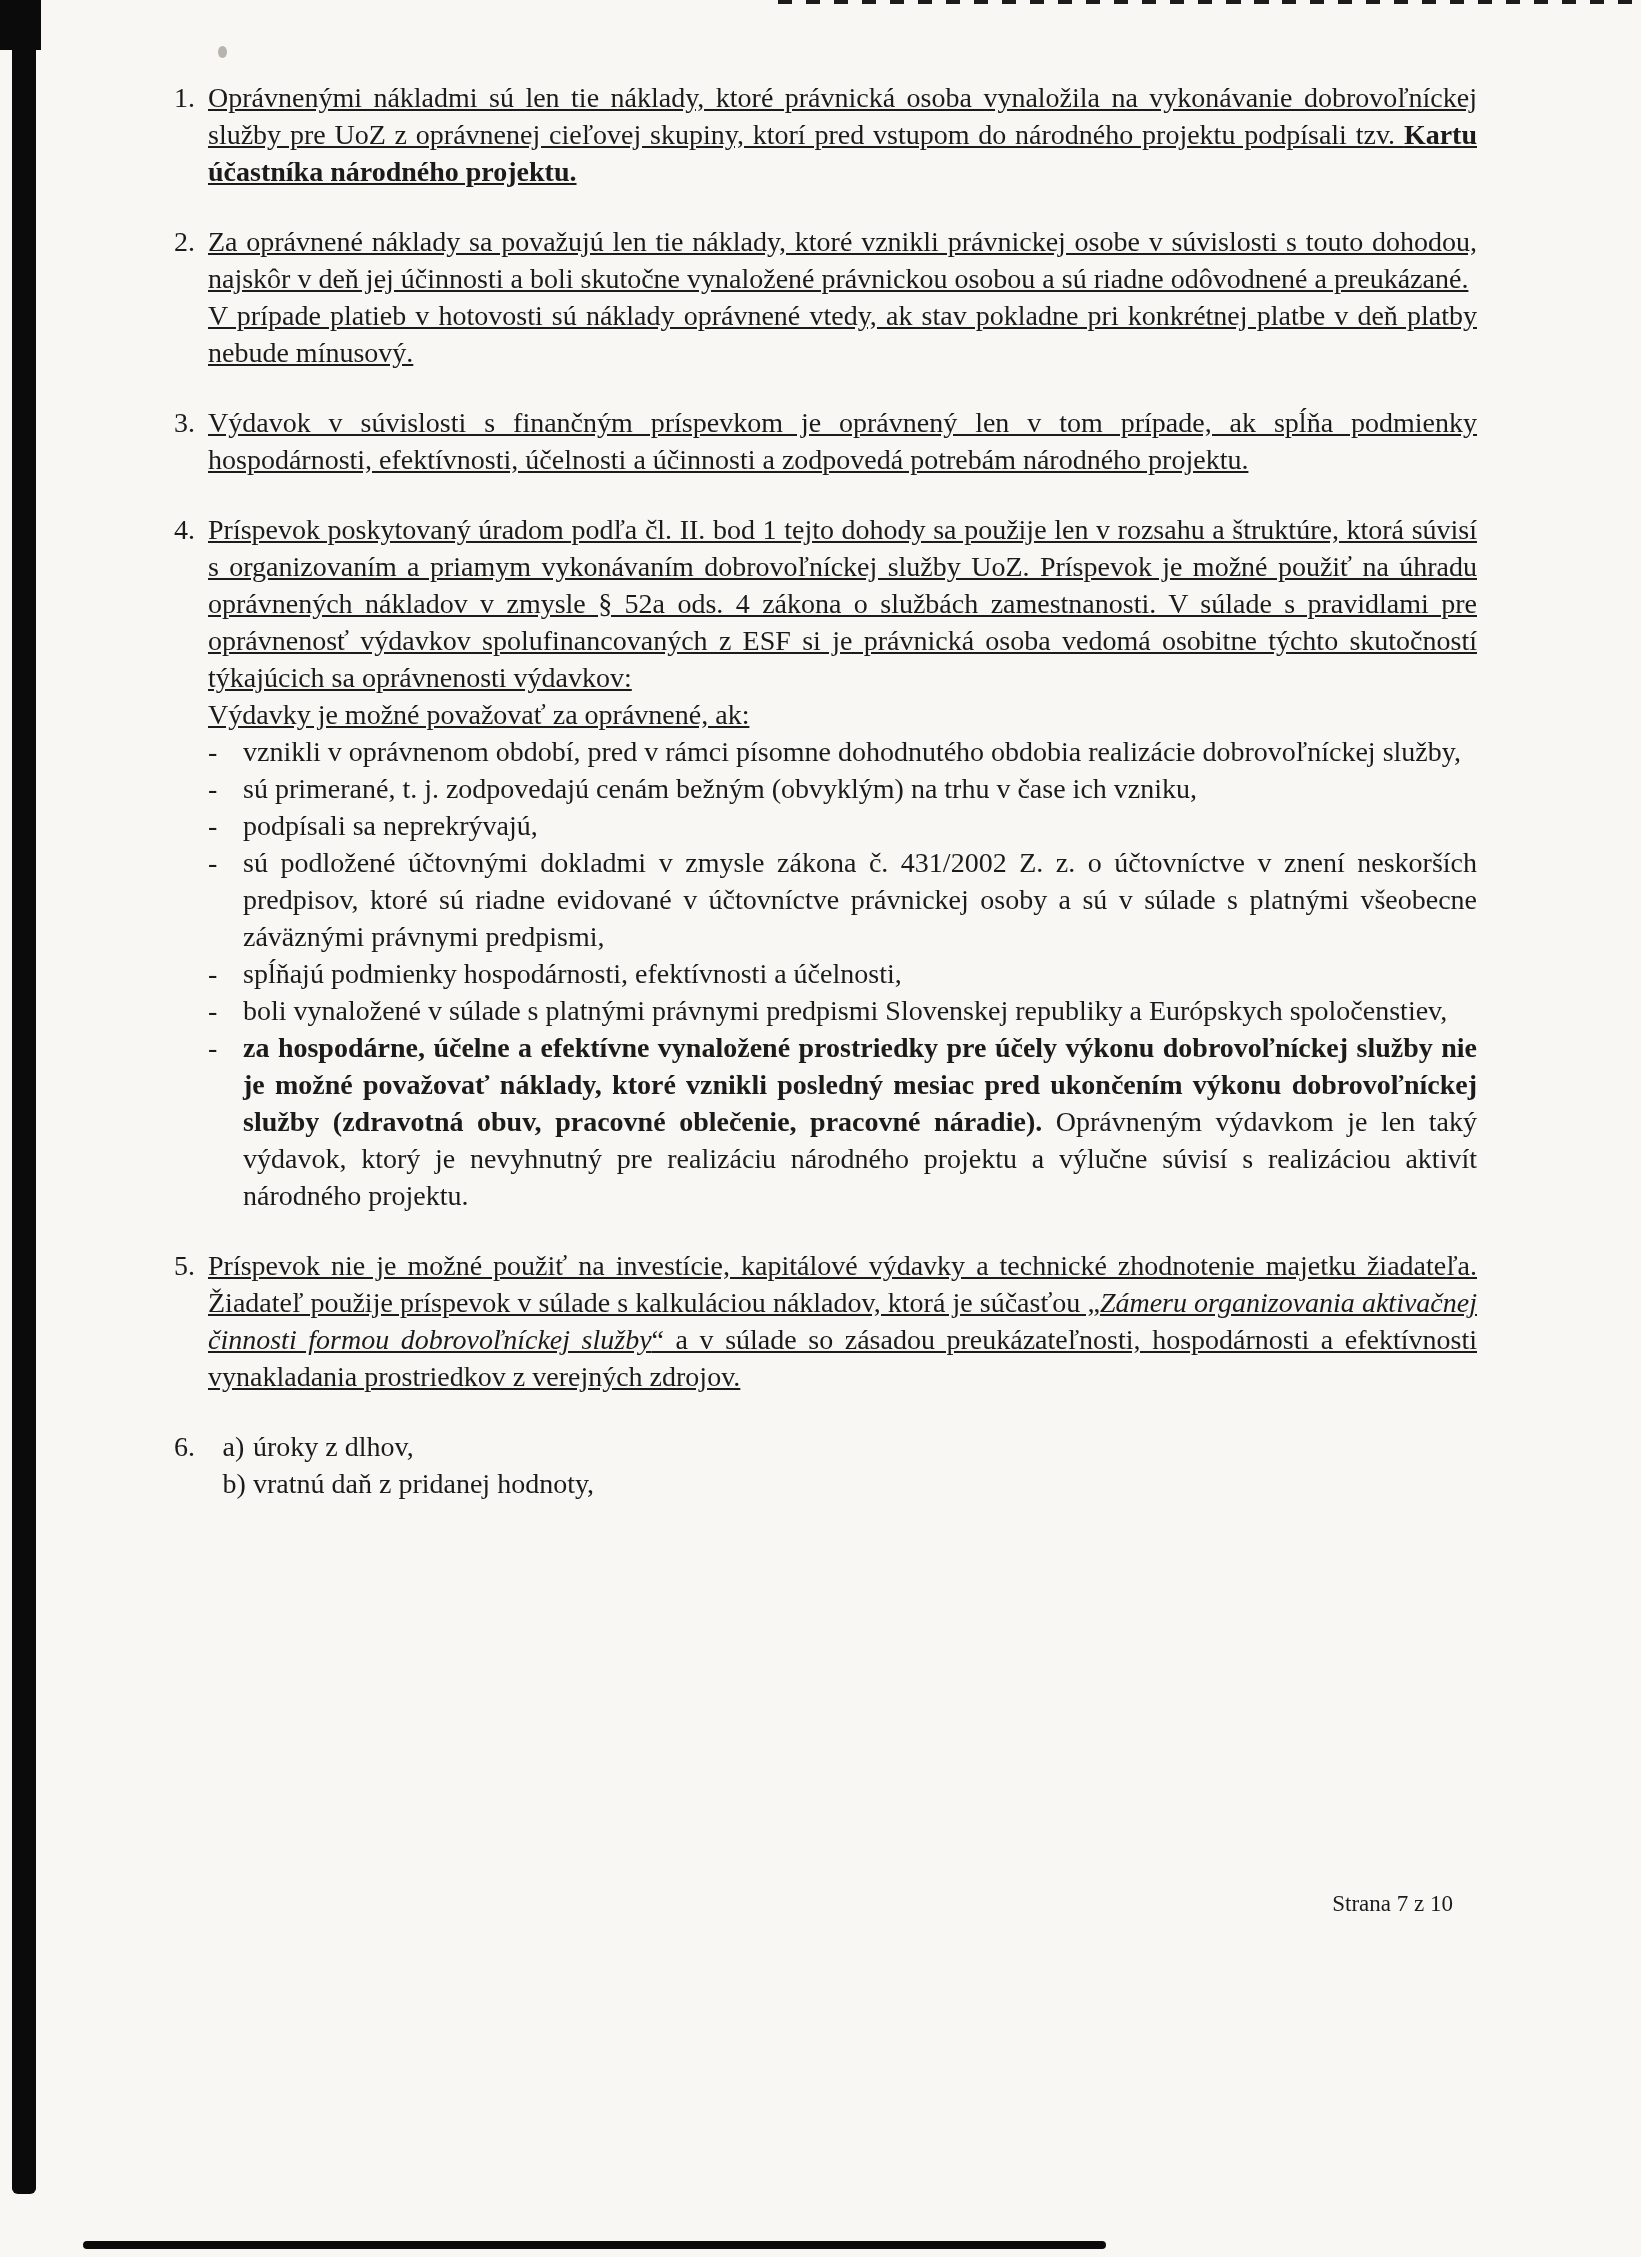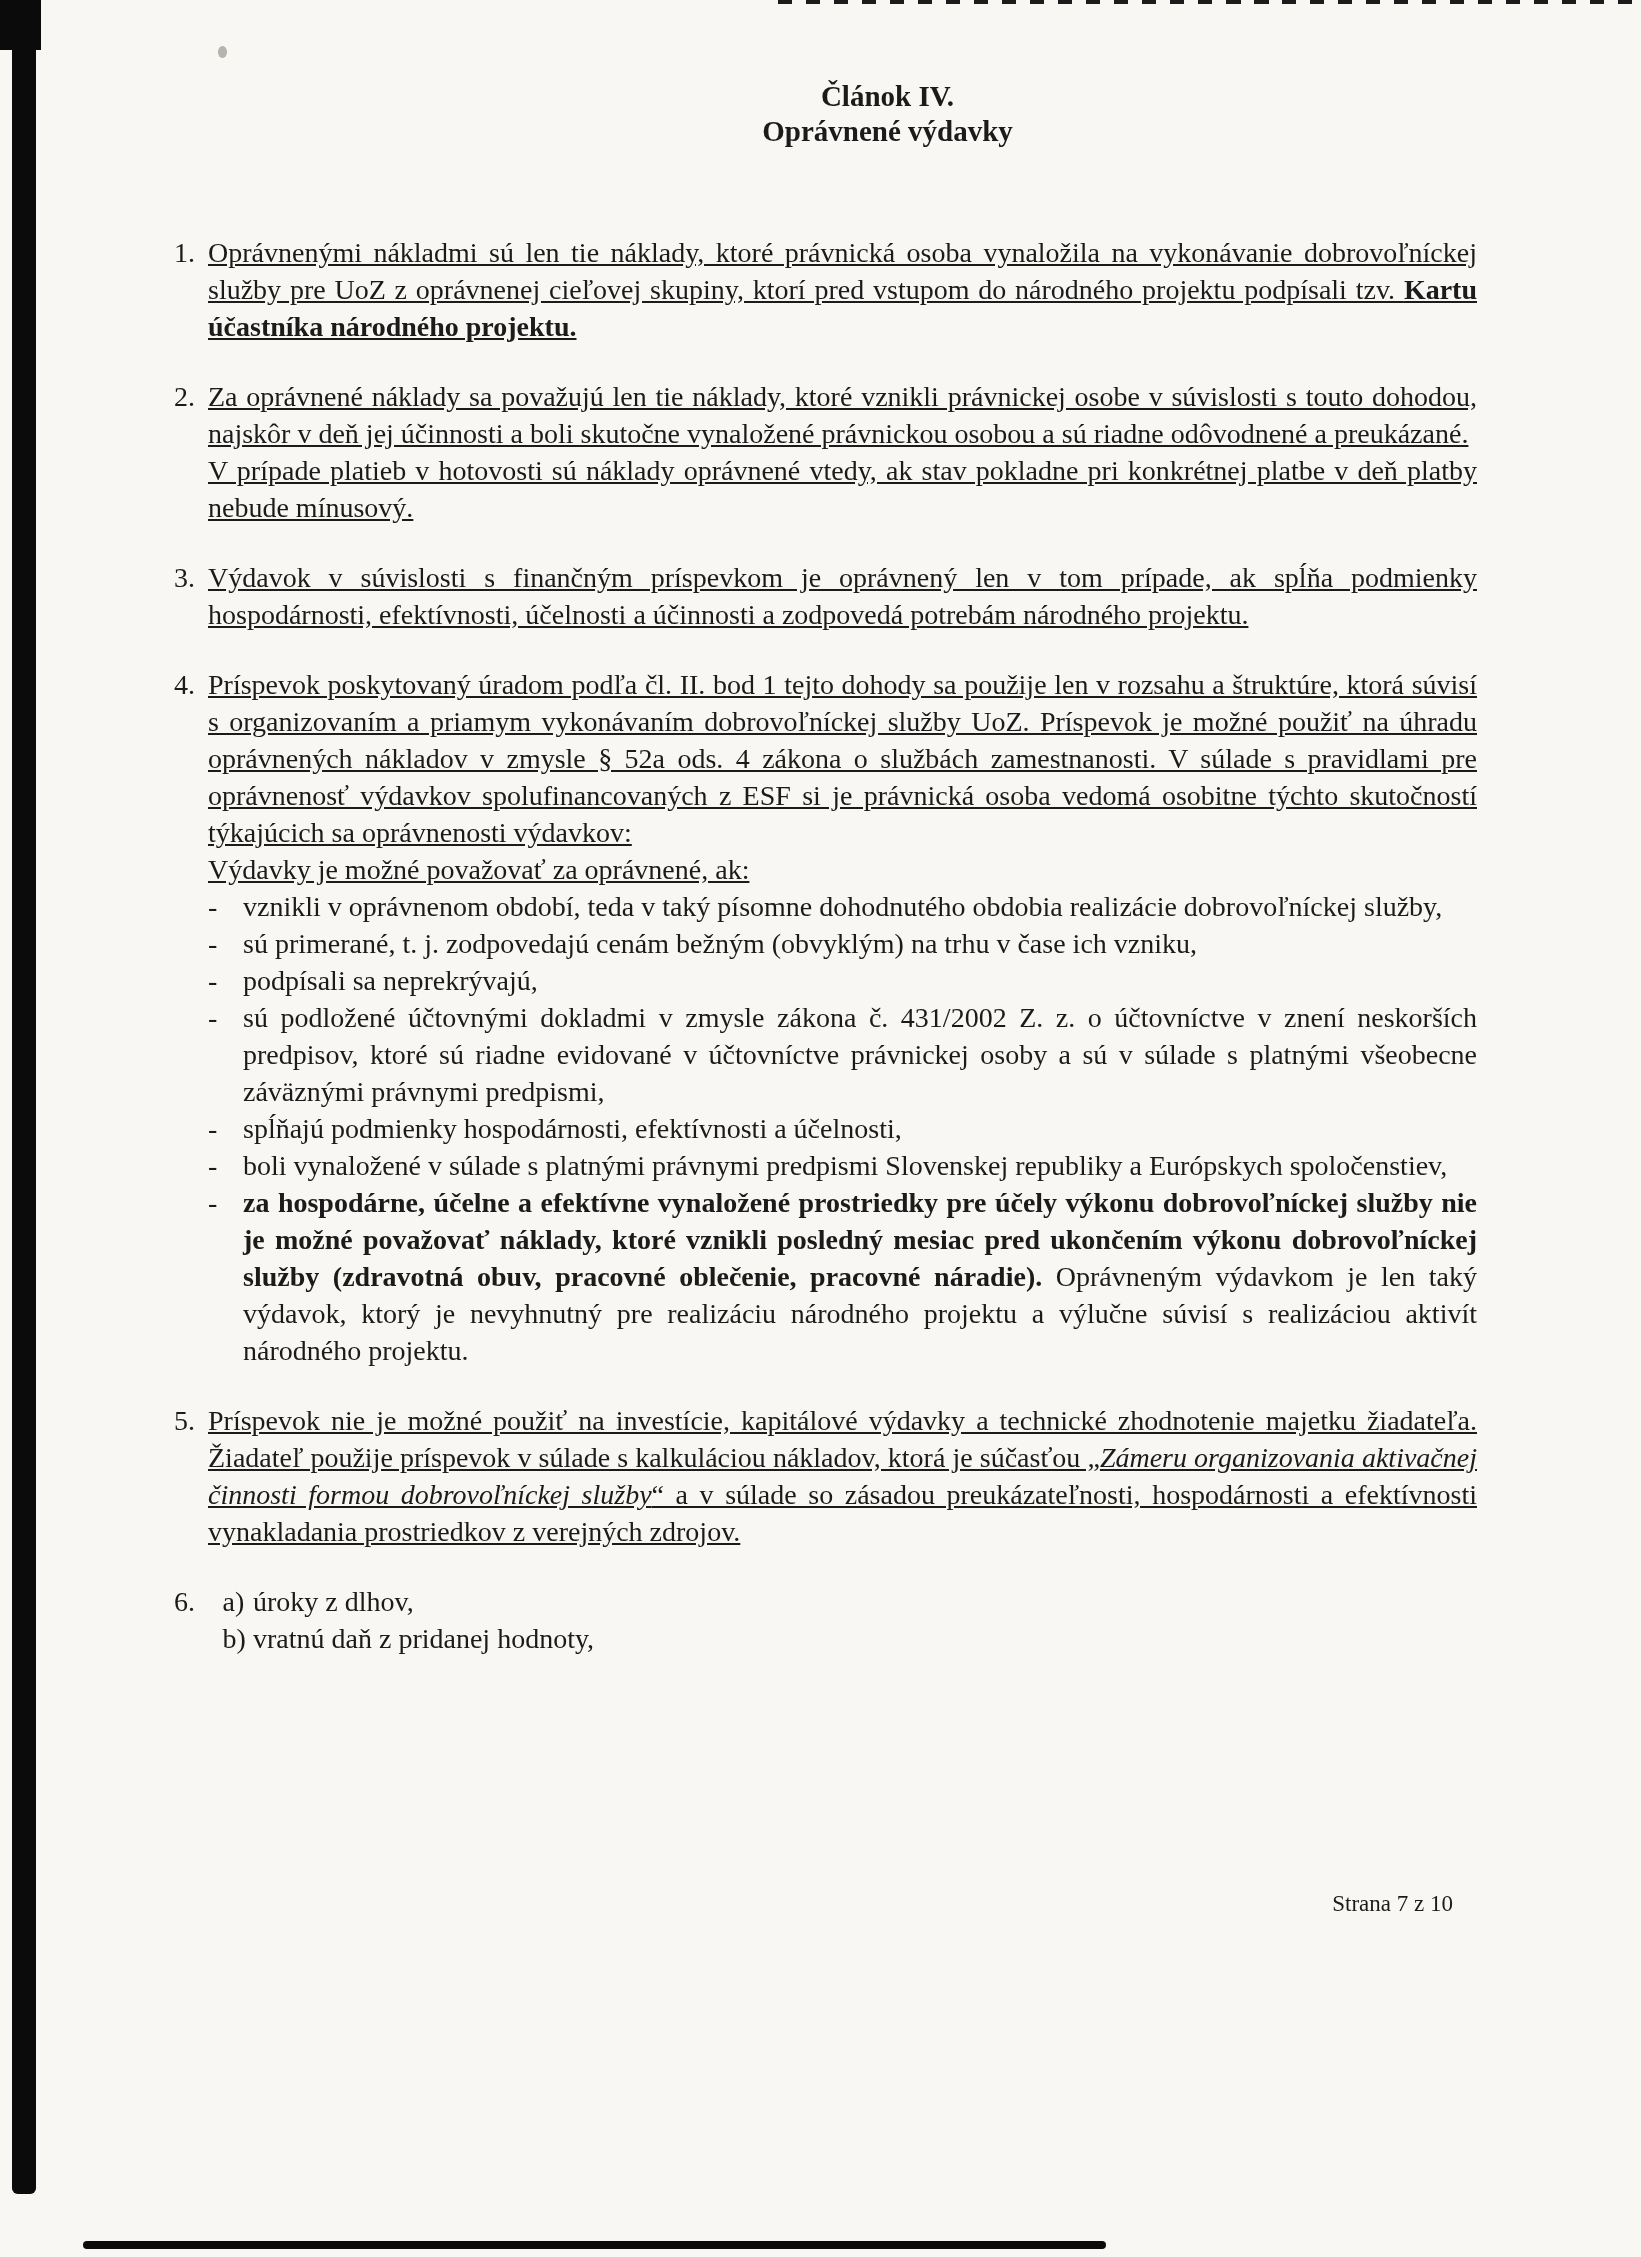--- a/index.html
+++ b/index.html
@@ -73,24 +73,20 @@
 <div class="page">
 
   <div class="bar-left"></div>
   <div class="corner-block"></div>
   <div class="top-dashes"></div>
   <div class="bottom-line"></div>
   <div class="speck"></div>
 
   <main class="content">
 
-    <header class="heading">
-      <div>Článok IV.</div>
-      <div>Oprávnené výdavky</div>
-    </header>
 
     <section class="item">
       <div class="num">1.</div>
       <div class="body">
         <p class="para"><span>Oprávnenými nákladmi sú len tie náklady, ktoré právnická osoba vynaložila na vykonávanie dobrovoľníckej služby pre UoZ z oprávnenej cieľovej skupiny, ktorí pred vstupom do národného projektu podpísali tzv. </span><span class="b">Kartu účastníka národného projektu.</span></p>
       </div>
     </section>
 
     <section class="item">
       <div class="num">2.</div>
@@ -108,21 +104,21 @@
     </section>
 
     <section class="item">
       <div class="num">4.</div>
       <div class="body">
         <p class="para">Príspevok poskytovaný úradom podľa čl. II. bod 1 tejto dohody sa použije len v rozsahu a štruktúre, ktorá súvisí s organizovaním a priamym vykonávaním dobrovoľníckej služby UoZ. Príspevok je možné použiť na úhradu oprávnených nákladov v zmysle § 52a ods. 4 zákona o službách zamestnanosti. V súlade s pravidlami pre oprávnenosť výdavkov spolufinancovaných z ESF si je právnická osoba vedomá osobitne týchto skutočností týkajúcich sa oprávnenosti výdavkov:</p>
         <p class="para">Výdavky je možné považovať za oprávnené, ak:</p>
         <div class="bullets">
           <div class="brow">
             <span class="dash">-</span>
-            <span class="btext">vznikli v oprávnenom období, teda v taký písomne dohodnutého obdobia realizácie dobrovoľníckej služby,</span>
+            <span class="btext">vznikli v oprávnenom období, pred v rámci písomne dohodnutého obdobia realizácie dobrovoľníckej služby,</span>
           </div>
           <div class="brow">
             <span class="dash">-</span>
             <span class="btext">sú primerané, t. j. zodpovedajú cenám bežným (obvyklým) na trhu v čase ich vzniku,</span>
           </div>
           <div class="brow">
             <span class="dash">-</span>
             <span class="btext">podpísali sa neprekrývajú,</span>
           </div>
           <div class="brow">

